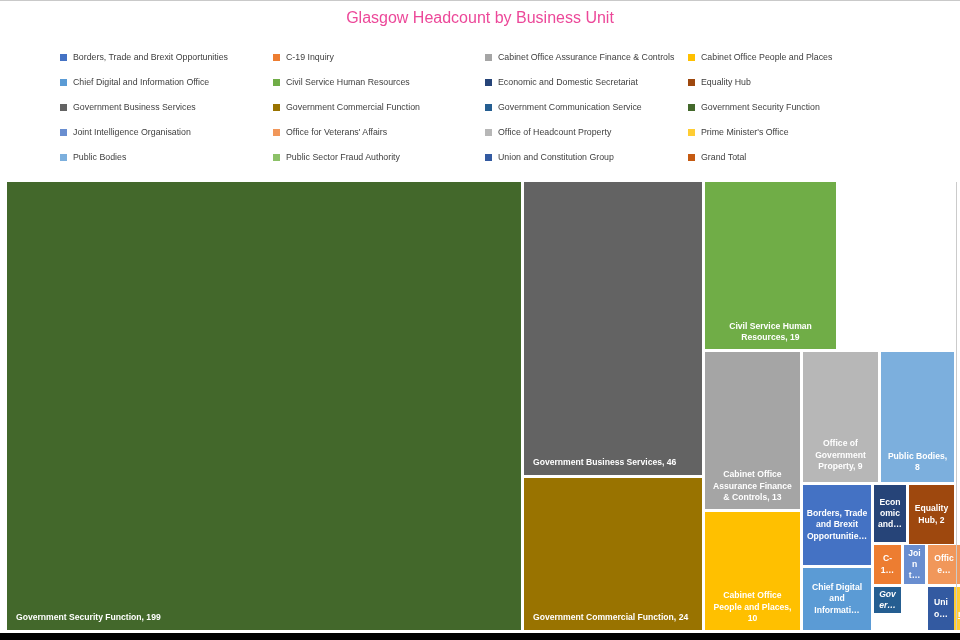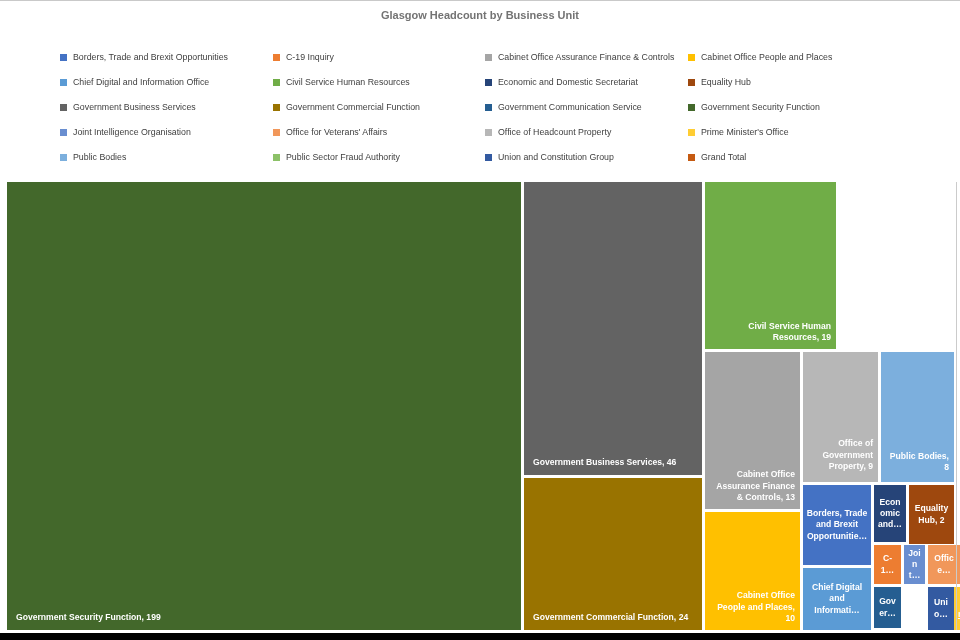--- a/index.html
+++ b/index.html
@@ -3,21 +3,21 @@
 <meta charset="utf-8">
 <style>
   html,body{margin:0;padding:0;}
   body{
     width:960px;height:640px;position:relative;background:#ffffff;
     font-family:"Liberation Sans", sans-serif;overflow:hidden;
     border-top:1px solid #c9c9c9;box-sizing:border-box;
   }
   .title{
     position:absolute;left:0;top:8px;width:960px;text-align:center;
-    font-size:11px;color:#737373;font-weight:bold;
+    font-size:16px;color:#ec4899;
   }
   
   .li{position:absolute;display:flex;align-items:center;gap:6px;height:12px;}
   .li .lab{font-size:8.8px;color:#404040;white-space:nowrap;}
   .sw{width:7px;height:7px;flex:0 0 7px;}
   
   .c0{left:60px}.c1{left:273px}.c2{left:485px}.c3{left:688px}
   .r0{top:50px}.r1{top:75px}.r2{top:100px}.r3{top:125px}.r4{top:150px}
   
   .u-borders{background:#4472C4}
@@ -42,21 +42,21 @@
   .u-gt{background:#C55A11}
   
   #treemap{position:absolute;left:7px;top:181px;width:947px;height:448px;}
   .tile{
     position:absolute;overflow:hidden;box-sizing:border-box;
     display:flex;flex-direction:column;color:#ffffff;
     font-size:8.6px;font-weight:bold;line-height:1.3;
   }
   .tile .tl{width:100%;}
   .bl{justify-content:flex-end;align-items:flex-end;padding:6px 4px 7px 9px;text-align:left;}
-  .bc{justify-content:flex-end;align-items:center;padding:3px 5px 6px;text-align:right;}
+  .bc{justify-content:flex-end;align-items:center;padding:3px 5px 6px;text-align:center;}
   .cc{justify-content:center;align-items:center;padding:2px 3px;text-align:center;}
   .tiny{word-break:break-all;}
   .plot-border{position:absolute;left:956px;top:181px;width:1px;height:448px;background:#cbcbcb;}
   .bottom-bar{position:absolute;left:0;bottom:0;width:960px;height:7px;background:#000000;}
   
   .t-gsf{left:0;top:0;width:514px;height:448px;}
   .t-gbs{left:517px;top:0;width:178px;height:293px;}
   .t-gcf{left:517px;top:296px;width:178px;height:152px;}
   .t-cshr{left:698px;top:0;width:131px;height:167px;}
   .t-psfa{left:832px;top:0;width:115px;height:167px;}
@@ -64,21 +64,21 @@
   .t-ogp{left:796px;top:170px;width:75px;height:130px;padding-bottom:10px;}
   .t-pb{left:874px;top:170px;width:73px;height:130px;padding-bottom:9px;}
   .t-copp{left:698px;top:330px;width:95px;height:118px;}
   .t-borders{left:796px;top:303px;width:68px;height:80px;}
   .t-cdio{left:796px;top:386px;width:68px;height:62px;}
   .t-eds{left:867px;top:303px;width:32px;height:57px;}
   .t-eqh{left:902px;top:303px;width:45px;height:59px;align-items:center;}
   .t-c19{left:867px;top:363px;width:27px;height:39px;}
   .t-jio{left:897px;top:363px;width:21px;height:39px;}
   .t-ova{left:921px;top:363px;width:32px;height:39px;}
-  .t-gcs{left:867px;top:405px;width:27px;height:41px;}
+  .t-gcs{left:867px;top:405px;width:27px;height:26px;font-style:italic;}
   .t-pmo{left:946px;top:405px;width:26px;height:43px;text-decoration:underline;}
   .t-ucg{left:921px;top:405px;width:26px;height:43px;}
 </style>
 </head>
 <body>
 
 <div class="title">Glasgow Headcount by Business Unit</div>
 
 <div>
   <div class="li r0 c0">

